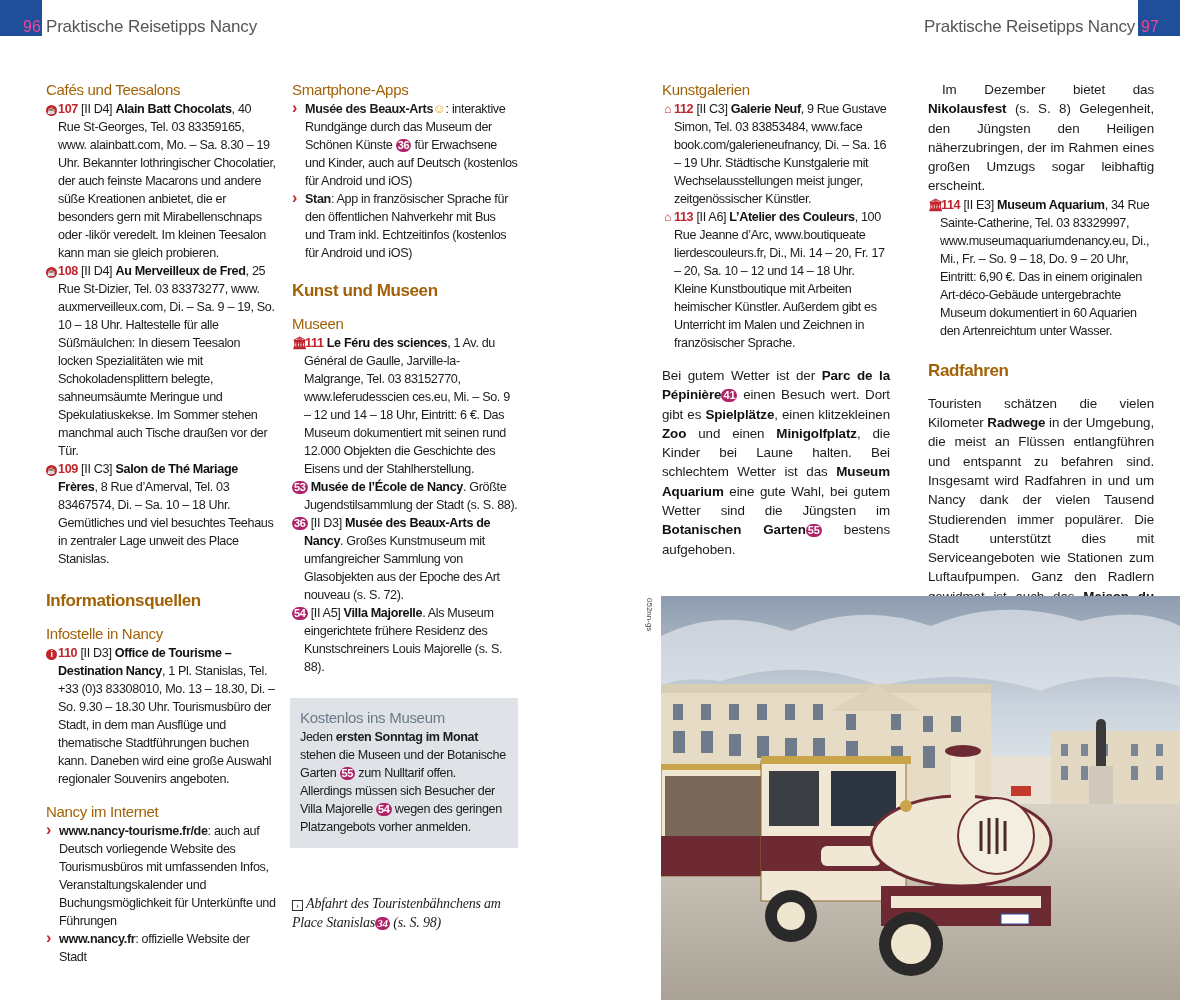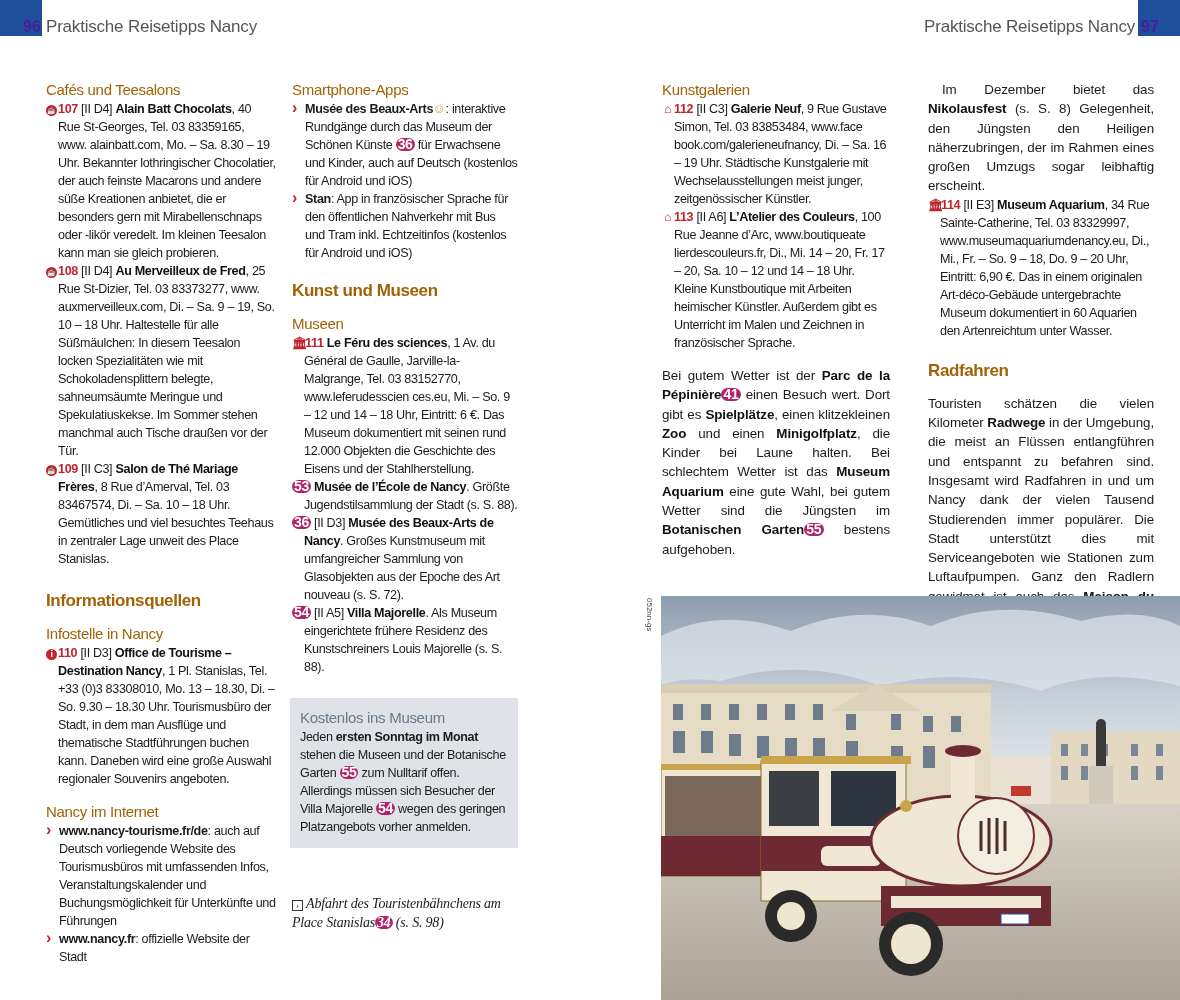--- a/index.html
+++ b/index.html
@@ -1,21 +1,21 @@
 <!DOCTYPE html>
 <html><head>
 <meta charset="utf-8">
 <style>
   * { box-sizing: border-box; margin: 0; padding: 0; }
   html, body { width: 1180px; height: 1000px; background: #ffffff; overflow: hidden; }
   body { position: relative; font-family: "Liberation Sans", sans-serif; color: #1a1a1a; }
 
   .pagebar-left { position: absolute; left: 0; top: 0; width: 42px; height: 36px; background: #1f4f9b; }
   .pagebar-right { position: absolute; right: 0; top: 0; width: 42px; height: 36px; background: #1f4f9b; }
-  .pagenum { position: absolute; top: 17px; font-size: 16px; font-weight: bold; color: #4c1d95; line-height: 19px; }
+  .pagenum { position: absolute; top: 17px; font-size: 16px; font-weight: normal; color: #ec4899; line-height: 19px; }
   .pagenum.left { left: 23px; }
   .pagenum.right { left: 1141px; }
   .runhead { position: absolute; top: 17px; font-size: 17px; color: #555; line-height: 19px; letter-spacing: -0.2px; }
   .runhead.left { left: 46px; }
   .runhead.right { right: 45px; }
 
   .col { position: absolute; font-family: "Liberation Sans", sans-serif; font-size: 12.6px; line-height: 18px; letter-spacing: -0.35px; color: #1b1b1b; }
   .col.c1 { left: 46px; top: 80px; width: 230px; }
   .col.c2 { left: 292px; top: 80px; width: 226px; }
   .col.c3 { left: 662px; top: 80px; width: 228px; }
@@ -23,21 +23,21 @@
 
   .h3 { font-size: 15px; color: #a16207; line-height: 20px; margin-top: 0; letter-spacing: -0.3px; }
   .h2 { font-size: 17px; color: #a16207; font-weight: bold; line-height: 22px; letter-spacing: -0.4px; }
   .entry { padding-left: 12px; text-indent: -12px; }
   .entry .num { color: #c0242c; font-weight: bold; }
   .entry b, .body b { font-weight: bold; color: #111; }
   .ico { display: inline-block; width: 11px; height: 11px; border-radius: 50%; background: #c0242c; color: #fff; font-size: 7px; line-height: 11px; text-align: center; text-indent: 0; vertical-align: 0px; margin-right: 1px; font-weight: bold; }
   .ico.museum { border-radius: 1px; background: transparent; color: #c0242c; font-size: 12px; width: 12px; }
   .ico.info { background: #c0242c; font-size: 9px; }
   .ico.gallery { border-radius: 2px; background: transparent; color: #c0242c; font-size: 12px; border: none; }
-  .badge { display: inline-block; min-width: 15px; height: 13px; border-radius: 7px; background: #b0226a; color: #fff; font-size: 14px; line-height: 13px; text-align: center; font-weight: bold; vertical-align: 0px; text-indent: 0; padding: 0 2px; }
+  .badge { display: inline-block; min-width: 15px; height: 13px; border-radius: 7px; background: #b0226a; color: #fff; font-size: 11px; line-height: 13px; text-align: center; font-weight: bold; vertical-align: 0px; text-indent: 0; padding: 0 2px; }
   .bullet { padding-left: 13px; position: relative; }
   .bullet::before { content: "›"; position: absolute; left: 0; top: -1px; color: #c0242c; font-weight: bold; font-size: 16px; }
   .body { text-align: justify; font-size: 13.4px; line-height: 19.3px; letter-spacing: -0.1px; }
 
   .infobox { background: #dfe2e6; padding: 10px 10px 12px 10px; margin-top: 22px; margin-left: -2px; width: 228px; }
   .infobox .h3 { color: #6b7a88; }
   .caption { font-family: "Liberation Serif", serif; font-style: italic; font-size: 14px; line-height: 19px; margin-top: 46px; letter-spacing: -0.2px; }
   .caption .box { display: inline-block; width: 11px; height: 11px; border: 1px solid #333; font-style: normal; font-size: 8px; line-height: 9px; text-align: center; vertical-align: 0; }
 
   .photo { position: absolute; left: 661px; top: 596px; width: 519px; height: 404px; overflow: hidden; }

